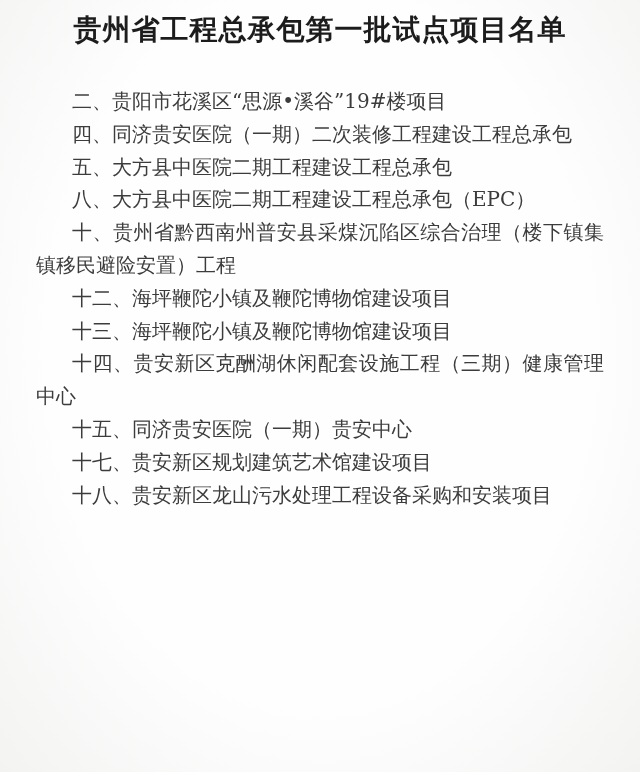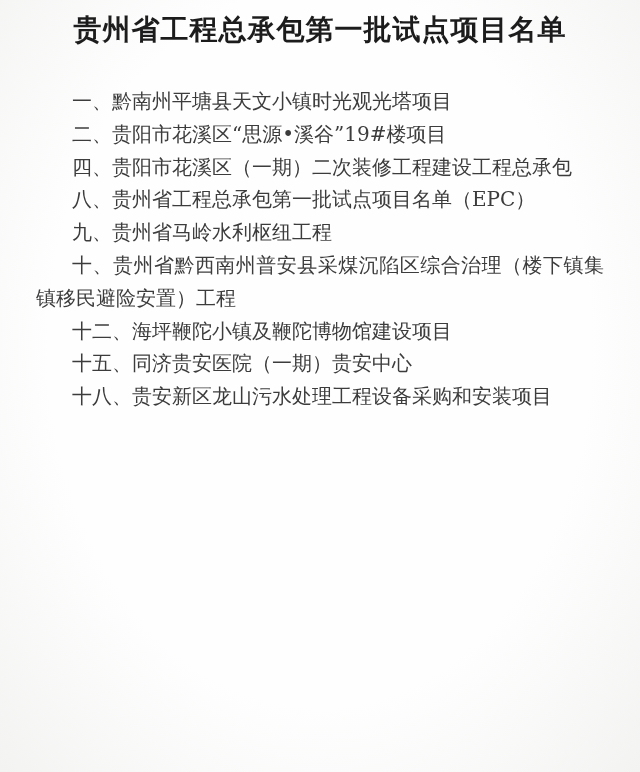--- a/index.html
+++ b/index.html
@@ -42,23 +42,25 @@
     word-break: break-all;
     text-align: justify;
   }
 </style>
 </head>
 <body>
 
 <div class="page">
   <h1 class="title">贵州省工程总承包第一批试点项目名单</h1>
   <div class="list">
-    <p class="item">一、黔南州平塘县天文小镇时光观光塔项目</p>
     <p class="item">二、贵阳市花溪区“思源•溪谷”19#楼项目</p>
-    <p class="item">四、贵阳市花溪区（一期）二次装修工程建设工程总承包</p>
-    <p class="item">八、贵州省工程总承包第一批试点项目名单（EPC）</p>
-    <p class="item">九、贵州省马岭水利枢纽工程</p>
+    <p class="item">四、同济贵安医院（一期）二次装修工程建设工程总承包</p>
+    <p class="item">五、大方县中医院二期工程建设工程总承包</p>
+    <p class="item">八、大方县中医院二期工程建设工程总承包（EPC）</p>
     <p class="item">十、贵州省黔西南州普安县采煤沉陷区综合治理（楼下镇集镇移民避险安置）工程</p>
     <p class="item">十二、海坪鞭陀小镇及鞭陀博物馆建设项目</p>
+    <p class="item">十三、海坪鞭陀小镇及鞭陀博物馆建设项目</p>
+    <p class="item">十四、贵安新区克酬湖休闲配套设施工程（三期）健康管理中心</p>
     <p class="item">十五、同济贵安医院（一期）贵安中心</p>
+    <p class="item">十七、贵安新区规划建筑艺术馆建设项目</p>
     <p class="item">十八、贵安新区龙山污水处理工程设备采购和安装项目</p>
   </div>
 </div>
 
 </body></html>

